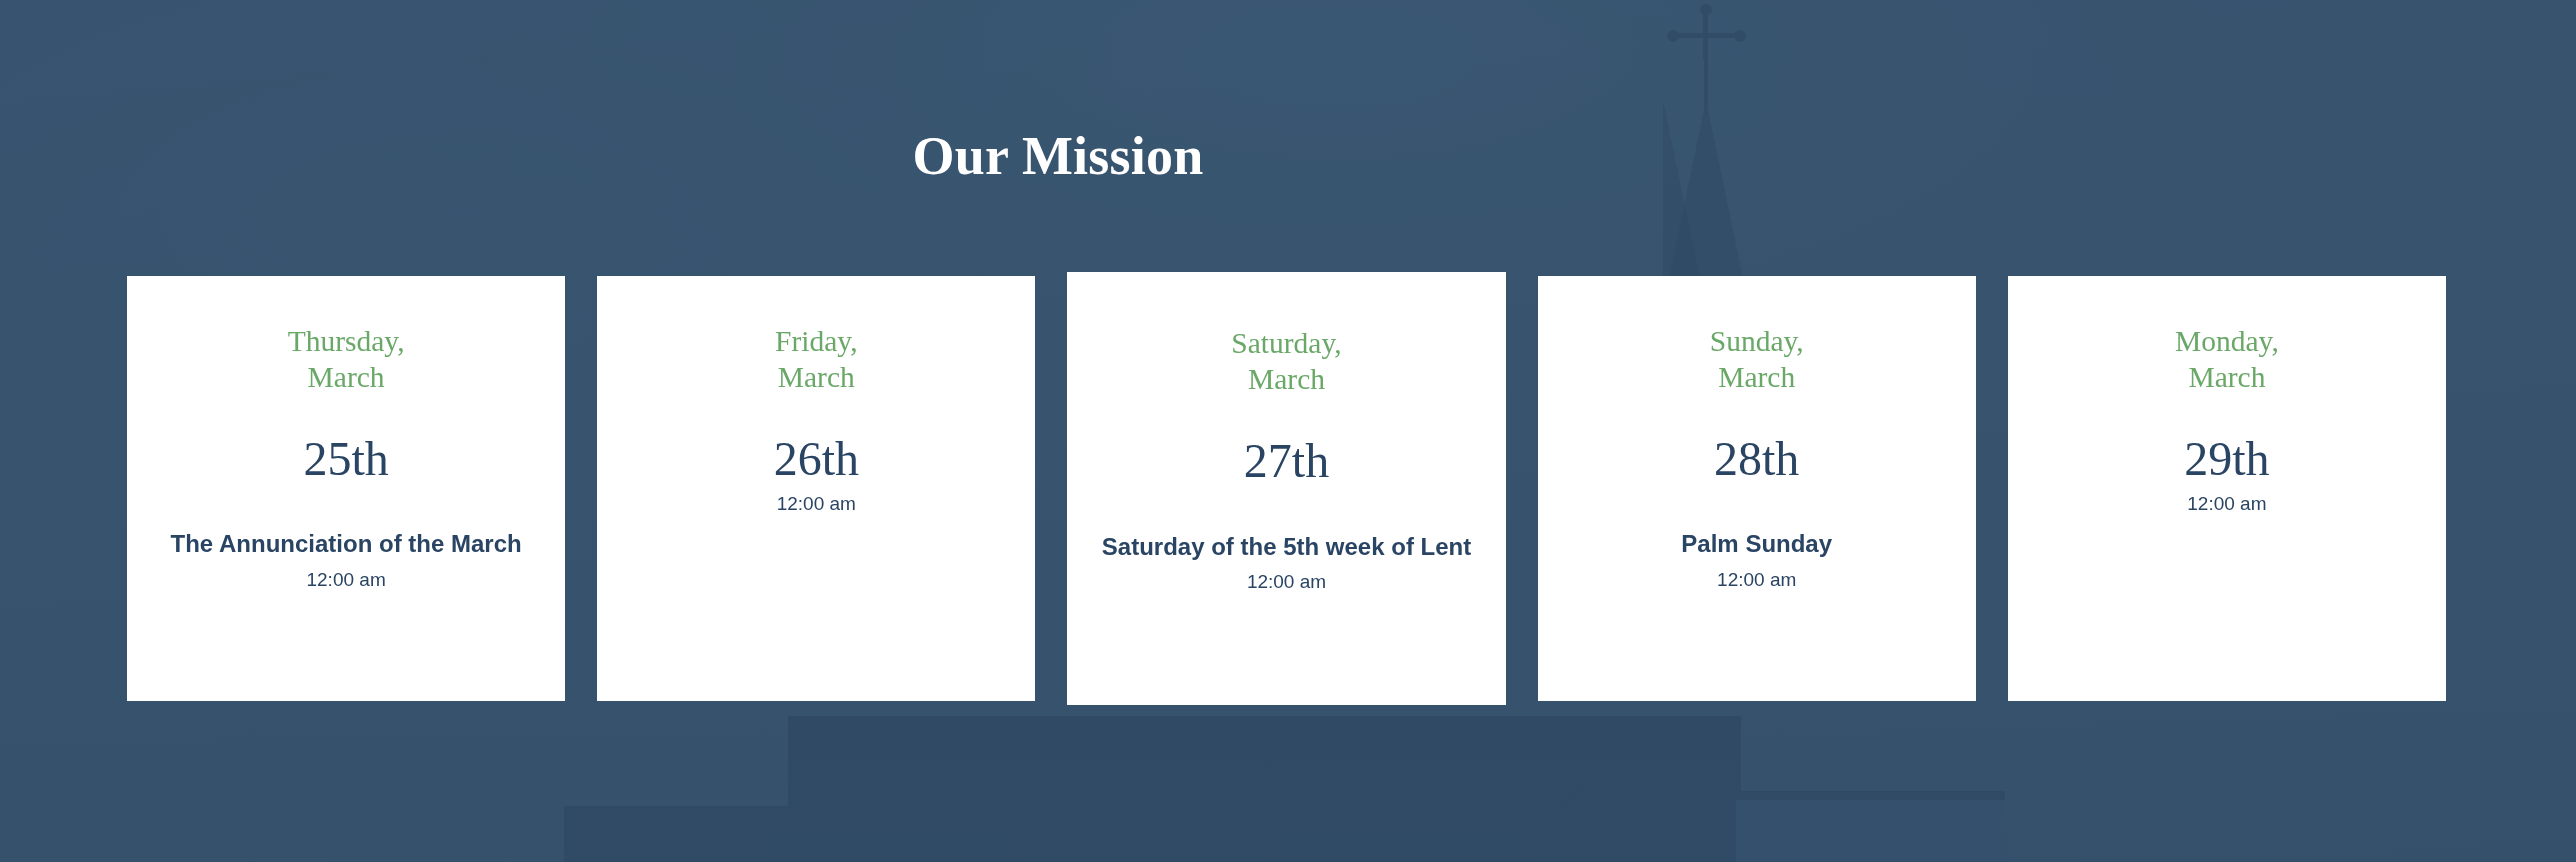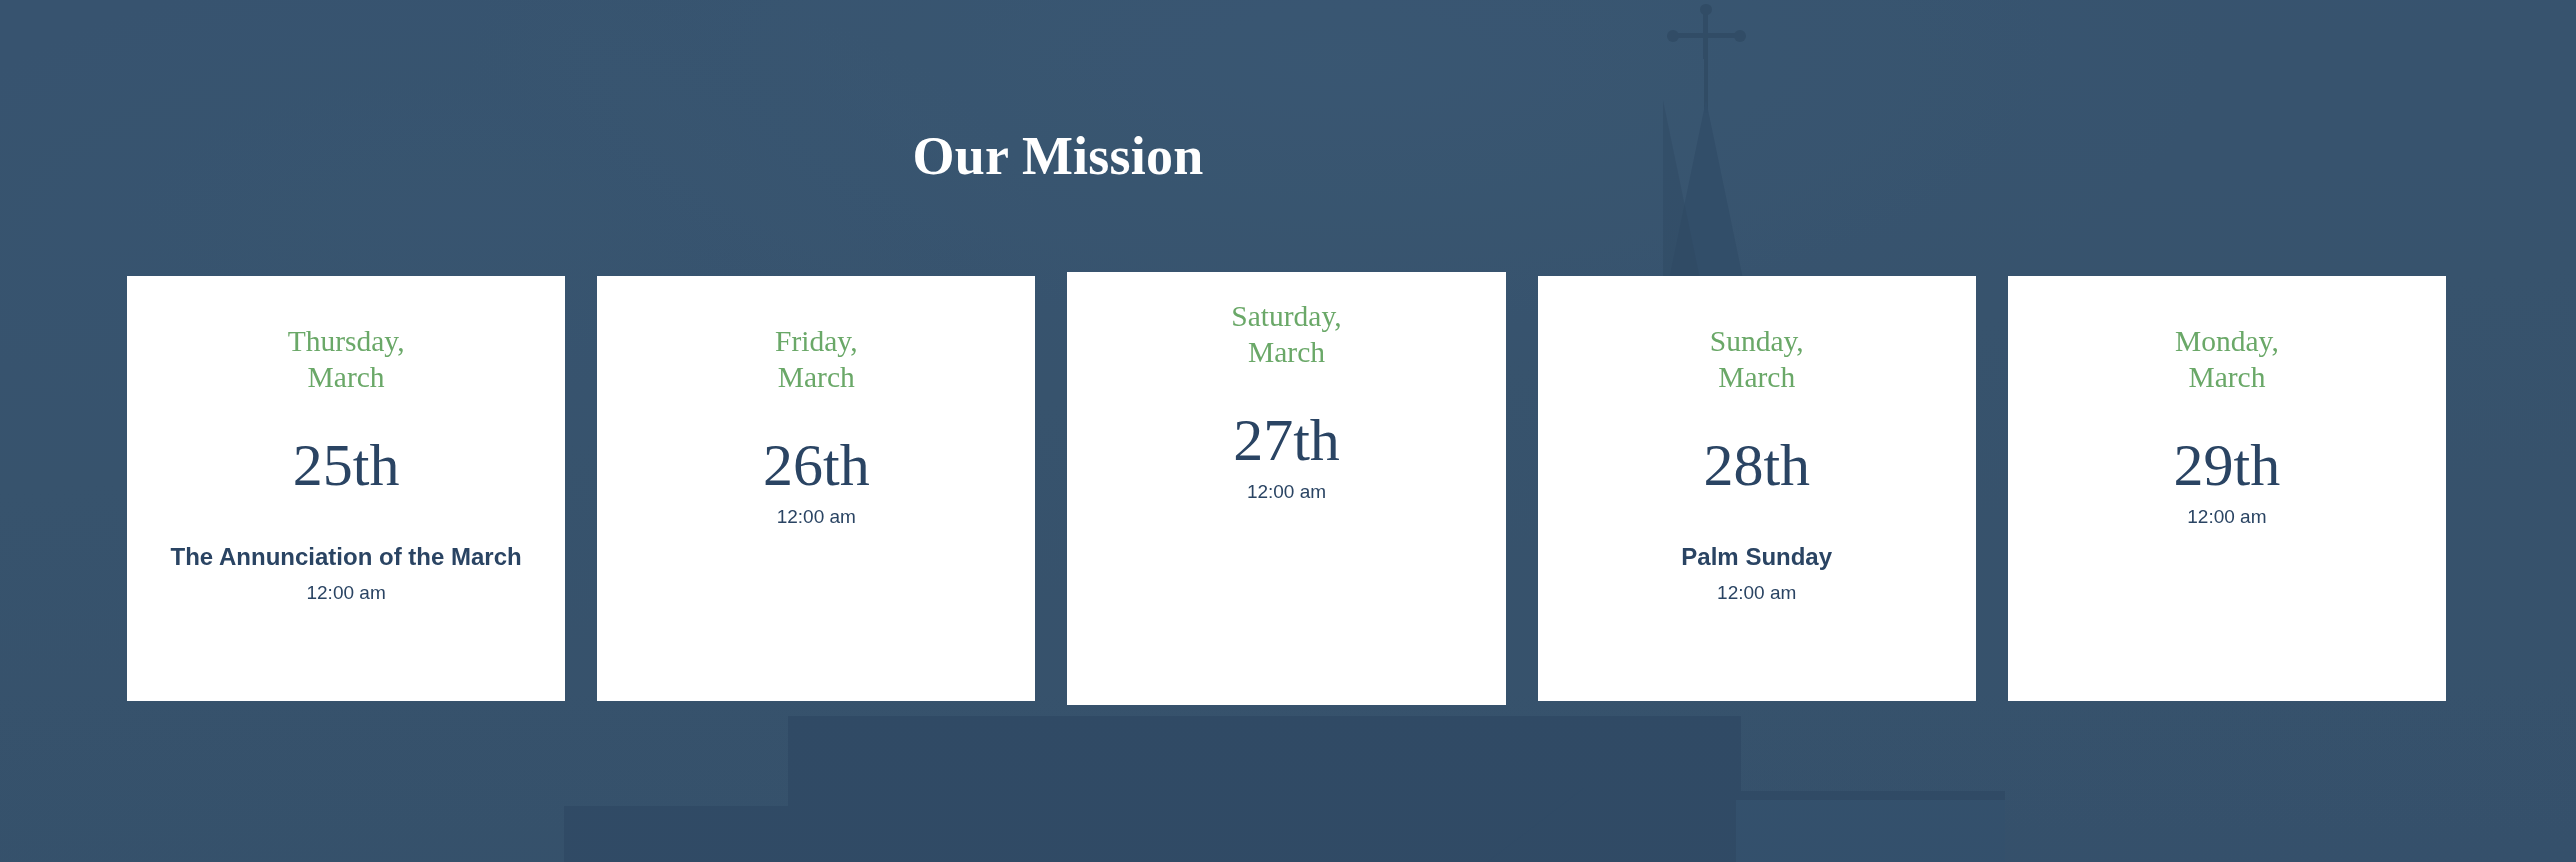--- a/index.html
+++ b/index.html
@@ -155,35 +155,35 @@
   .event-card {
     flex: 1 1 0;
     background: #ffffff;
     padding: 48px 23px 54px 23px;
     text-align: center;
     min-height: 425px;
   }
   
   .event-card.featured {
     margin-top: -3.6px;
-    padding-top: 27px;
+    padding-top: 54px;
     padding-bottom: 55px;
     min-height: 433px;
   }
 
   .event-dayline {
     font-family: "Liberation Serif", serif;
     font-size: 29.5px;
     line-height: 1.22;
     color: #6aa868;
   }
 
   .event-daynum {
     font-family: "Liberation Serif", serif;
-    font-size: 60px;
+    font-size: 48px;
     line-height: 1.05;
     color: #2a4463;
     margin-top: 38px;
   }
 
   .event-title {
     font-family: "Liberation Sans", sans-serif;
     font-weight: bold;
     font-size: 24px;
     line-height: 1.28;
@@ -250,20 +250,21 @@
       <div class="event-daynum">26th</div>
       <div class="event-time">12:00 am</div>
     </div>
 
     <div class="event-card featured">
       <div class="event-dayline">
         <span>Saturday,</span><br>
         <span>March</span>
       </div>
       <div class="event-daynum">27th</div>
+      <div class="event-title">Saturday of the 5th week of Lent</div>
       <div class="event-time">12:00 am</div>
     </div>
 
     <div class="event-card">
       <div class="event-dayline">
         <span>Sunday,</span><br>
         <span>March</span>
       </div>
       <div class="event-daynum">28th</div>
       <div class="event-title">Palm Sunday</div>

